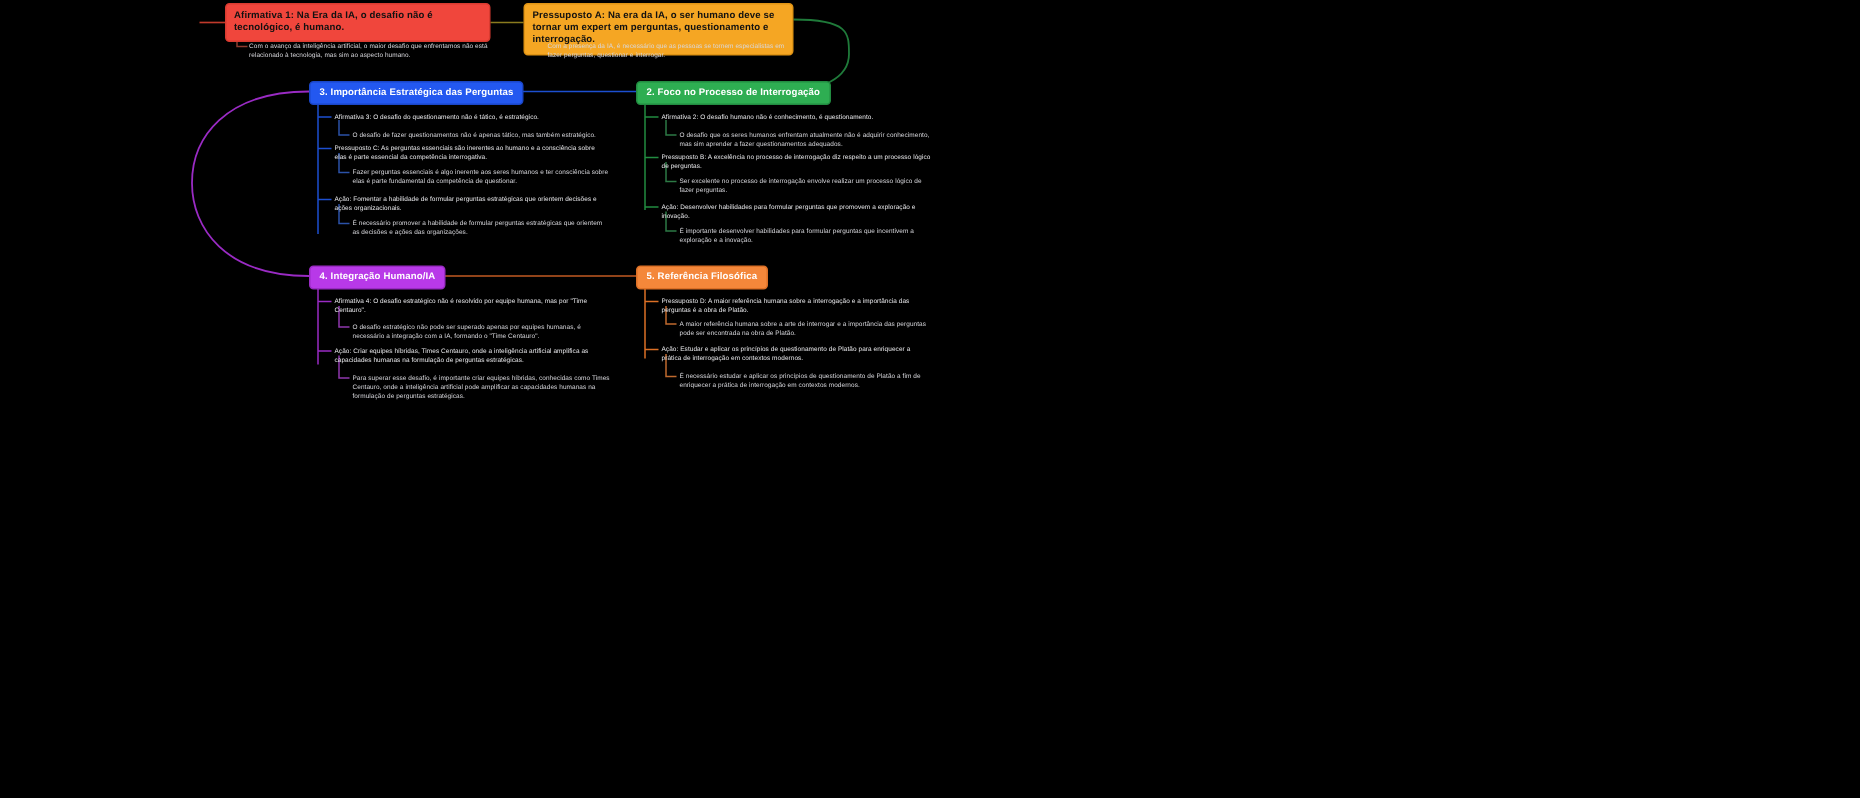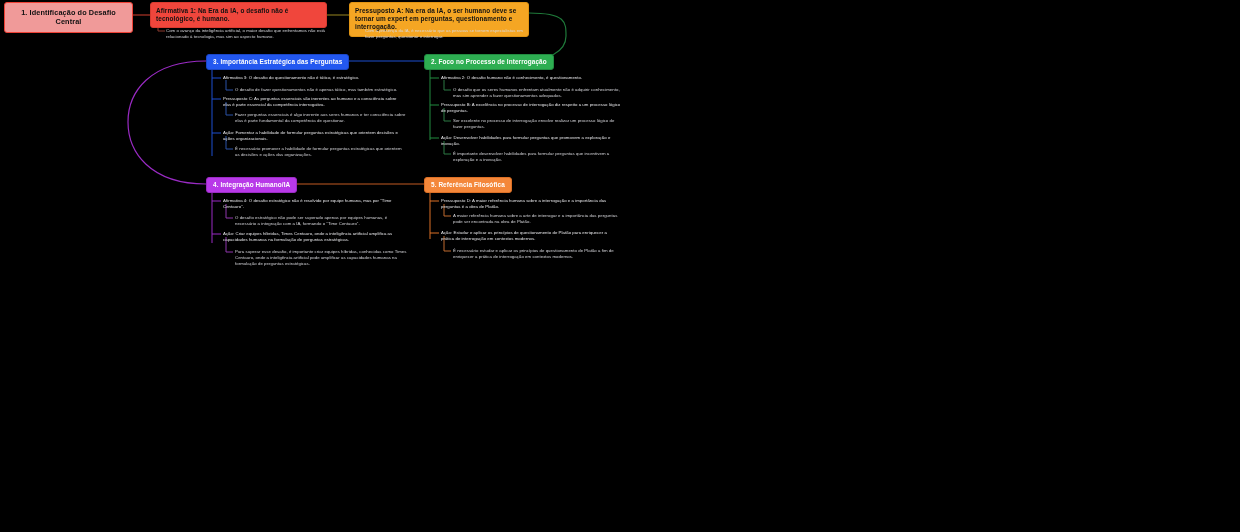--- a/index.html
+++ b/index.html
@@ -96,21 +96,20 @@
     <path d="M226 204 V218 H233" stroke="#8f37ad" stroke-width="1" fill="none"></path>
     <path d="M226 237 V252 H233" stroke="#8f37ad" stroke-width="1" fill="none"></path>
 
     <path d="M430 191 V239" stroke="#dc7026" stroke-width="1" fill="none"></path>
     <path d="M430 201 H439" stroke="#dc7026" stroke-width="1" fill="none"></path>
     <path d="M430 233 H439" stroke="#dc7026" stroke-width="1" fill="none"></path>
     <path d="M444 204 V216 H451" stroke="#c06a2e" stroke-width="1" fill="none"></path>
     <path d="M444 236 V251 H451" stroke="#c06a2e" stroke-width="1" fill="none"></path>
   </svg>
 
-  <div class="node root">1. Identificação do Desafio Central</div>
 
   <div class="node stmt stmt-red">Afirmativa 1: Na Era da IA, o desafio não é tecnológico, é humano.</div>
   <div class="leaf sub" style="left:166px; top:28px; width:162px;">Com o avanço da inteligência artificial, o maior desafio que enfrentamos não está relacionado à tecnologia, mas sim ao aspecto humano.</div>
 
   <div class="node stmt stmt-orange">Pressuposto A: Na era da IA, o ser humano deve se tornar um expert em perguntas, questionamento e interrogação.</div>
   <div class="leaf sub" style="left:365px; top:28px; width:162px;">Com a presença da IA, é necessário que as pessoas se tornem especialistas em fazer perguntas, questionar e interrogar.</div>
 
   <div class="node chip chip-blue">3. Importância Estratégica das Perguntas</div>
 
   <div class="leaf" style="left:223px; top:75px; width:180px;">Afirmativa 3: O desafio do questionamento não é tático, é estratégico.</div>

